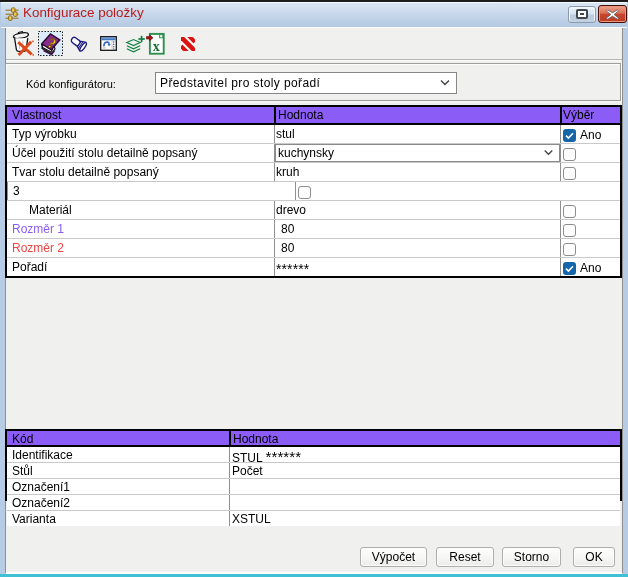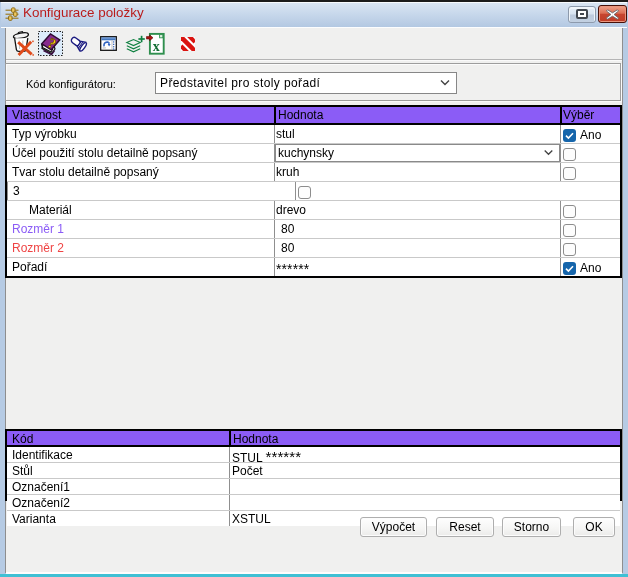--- a/index.html
+++ b/index.html
@@ -4,21 +4,21 @@
 html,body{width:628px;height:577px}
 body{position:relative;font-family:"Liberation Sans",sans-serif;font-size:12px;color:#000;overflow:hidden;background:#b6cbe4}
 .abs{position:absolute}
 .tbl{position:absolute;left:5px;width:617px;background:#fff;border:2px solid #000}
 .hdr{display:flex;background:#8b5cf6;border-bottom:2px solid #000;font-weight:normal}
 .hdr>div{padding:1px 0 0 5px;overflow:hidden;white-space:nowrap}
 .row{display:flex;border-bottom:1px solid #c9c9c9;background:#fff}
 .row>div{overflow:hidden;white-space:nowrap}
 .csep{border-left:1px solid #8f8f8f}
 .csepb{border-left:2px solid #000}
-.btn{position:absolute;top:517px;height:20px;border:1px solid #aeaeae;border-radius:3px;background:linear-gradient(#fefefe,#f6f6f5 55%,#ebebe9);text-align:center;line-height:18px;box-shadow:0 0 0 1px #fcfcfc inset}
+.btn{position:absolute;top:547px;height:20px;border:1px solid #aeaeae;border-radius:3px;background:linear-gradient(#fefefe,#f6f6f5 55%,#ebebe9);text-align:center;line-height:18px;box-shadow:0 0 0 1px #fcfcfc inset}
 .cb{width:13px;height:13px;border-radius:3px;display:inline-block;vertical-align:middle}
 .cbu{border:1px solid #8d8d8d;background:#fdfdfd}
 .cbc{background:#1565ab;position:relative}
 .cbc svg{position:absolute;left:0;top:0}
 </style></head>
 <body>
 
 <div class="abs" style="left:0;top:0;width:628px;height:2px;background:#1b1b1b"></div>
 <div class="abs" style="left:1px;top:2px;width:626px;height:1px;background:#f7fafd"></div>
 <div class="abs" style="left:1px;top:3px;width:626px;height:24px;background:linear-gradient(#d9e5f3,#b3c8e2)"></div>

